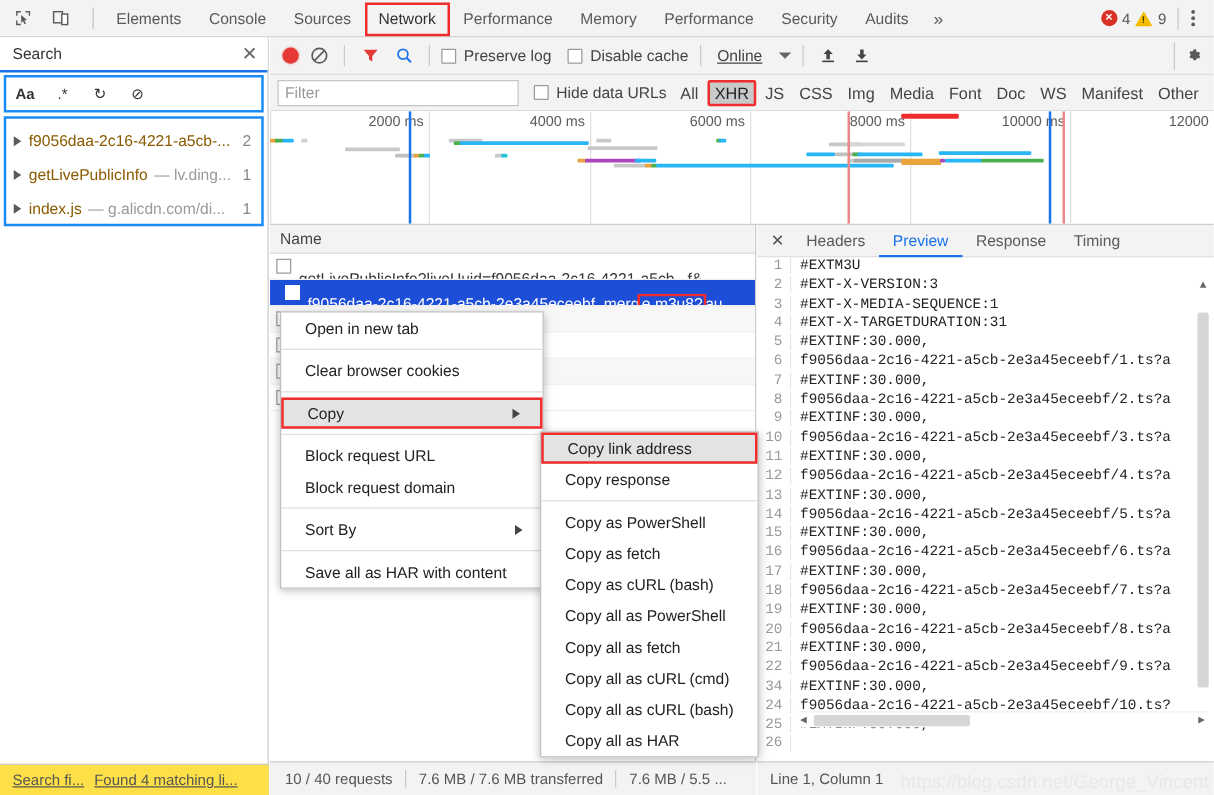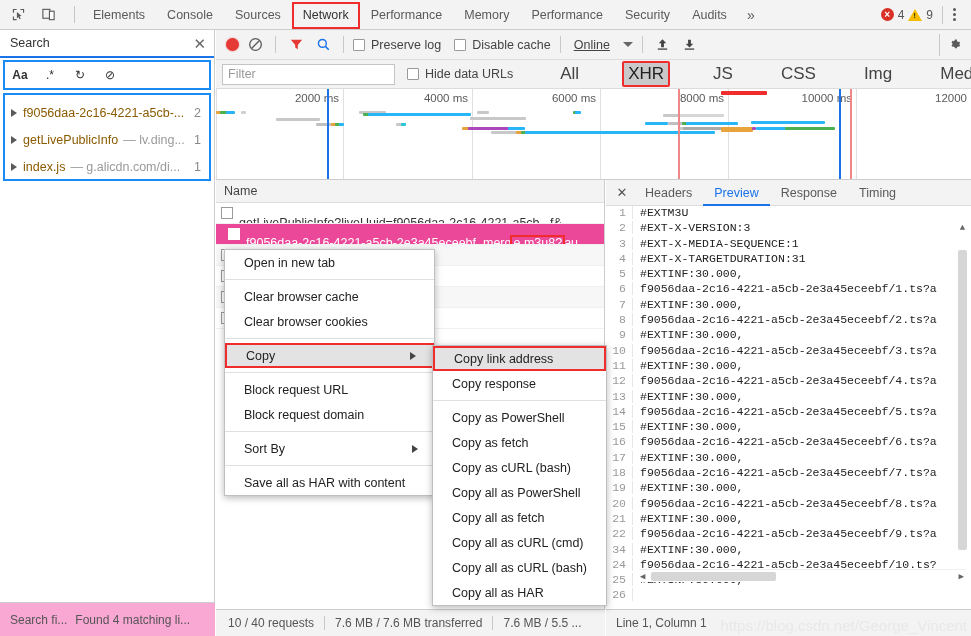--- a/index.html
+++ b/index.html
@@ -79,24 +79,24 @@
     display: flex; align-items: center; height: 27px; padding-left: 6px; cursor: pointer;
     font-size: 12.5px; white-space: nowrap; overflow: hidden;
   }
   .tri { width: 0; height: 0; border-top: 4px solid transparent; border-bottom: 4px solid transparent;
          border-left: 6px solid #5a5a5a; margin-right: 6px; flex: none; }
   .r-name { color: #8b5a00; overflow:hidden; text-overflow: ellipsis; }
   .r-name.js { color: #8b5a00; }
   .r-url { color: #9a9a9a; margin-left: 5px; overflow:hidden; text-overflow: ellipsis; }
   .r-count { margin-left: auto; color: #888; padding-right: 8px; }
   .search-footer {
-    position: absolute; bottom: 0; left: 0; width: 215px; height: 34px;
-    border-top: 1px solid #cdcdcd; background: #f9a8d4;
+    position: absolute; bottom: 0; left: 0; width: 215px; height: 25px;
+    border-top: 1px solid #cdcdcd; background: #fde047;
     display: flex; align-items: center; gap: 8px; padding-left: 10px;
-    font-size: 12px; color: #555; white-space: nowrap; overflow: hidden;
+    font-size: 12px; color: #555; white-space: nowrap; overflow: hidden; text-decoration: underline;
   }
 
   
   .net-toolbar {
     position: absolute; left: 216px; top: 30px; width: 755px; height: 30px;
     background: #f3f3f3; border-bottom: 1px solid #dcdcdc;
     display: flex; align-items: center; padding: 0 8px 0 10px; gap: 5px;
   }
   .rec-dot { width: 13px; height: 13px; border-radius: 50%; background: #e53935; cursor:pointer;
              box-shadow: 0 0 2px rgba(229,57,53,.6); }
@@ -115,21 +115,21 @@
     background: #f3f3f3; border-bottom: 1px solid #dcdcdc;
     display: flex; align-items: center; padding: 0 6px 0 6px; gap: 0;
   }
   .filter-input {
     width: 193px; height: 21px; border: 1px solid #c4c4c4; background:#fff;
     font-family: "Liberation Sans", sans-serif; font-size: 12.5px; padding: 0 5px;
     color: #222; outline: none;
   }
   .filter-input::placeholder { color: #9a9a9a; }
   .ftypes { display: flex; align-items:center; gap: 2px; margin-left: 6px; }
-  .ftype { font-size: 17px; color: #444; padding: 2px 5px; cursor:pointer; border-radius:2px; white-space:nowrap;margin-left:36px;}
+  .ftype { font-size: 13px; color: #444; padding: 2px 5px; cursor:pointer; border-radius:2px; white-space:nowrap;}
   .ftype.sel { background: #c9c9c9; color:#222; }
   .ftype.boxed { border: 2px solid #f02c2c; padding: 1px 4px; }
   .gear { margin-left: auto; width: 22px; height: 22px; display:flex; align-items:center; justify-content:center; cursor:pointer;
           border-left: 1px solid #c9c9c9; padding-left: 10px; margin-right: 2px; }
 
   
   .timeline {
     position: absolute; left: 216px; top: 89px; width: 755px; height: 91px;
     background: #fff; border-bottom: 1px solid #cdcdcd; overflow: hidden;
   }
@@ -147,21 +147,21 @@
   .req-head {
     height: 23px; background:#f3f3f3; border-bottom: 1px solid #dcdcdc;
     display:flex; align-items:center; padding-left: 8px; font-size: 12.5px; color:#444;
   }
   .req-row {
     height: 21px; display:flex; align-items:center; padding-left: 5px; gap:6px;
     font-size: 12.5px; white-space:nowrap; overflow:hidden; border-bottom: 1px solid #f0f0f0;
     cursor: pointer;
   }
   .req-row.alt { background: #f7f7f7; }
-  .req-row.sel { background: #ec4899; color: #fff; padding-left: 12px; }
+  .req-row.sel { background: #1d4ed8; color: #fff; padding-left: 12px; }
   .rcheck { width: 12px; height: 12px; border: 1px solid #9a9a9a; background:#fff; flex:none; }
   .req-row.sel .rcheck { border-color:#fff; background:#fff;}
   .req-name { overflow: hidden; text-overflow: ellipsis; margin-top: 19px; }
   .hl-box { border: 2px solid #f02c2c; padding: 0 1px; margin: 0 -1px; display:inline-block; line-height: 13px;}
 
   
   .net-status {
     position: absolute; left: 216px; top: 609px; width: 389px; height: 27px;
     background: #f3f3f3; border-top: 1px solid #cdcdcd;
     display:flex; align-items:center; gap: 10px; padding-left: 12px;
@@ -609,21 +609,20 @@
     <div class="detail-status">
       <span>Line 1, Column 1</span>
     </div>
   </div>
 
   <div class="watermark">https://blog.csdn.net/George_Vincent</div>
 
   <div class="ctx" style="left:224px; top:249px; width:211px;">
     <div class="ctx-item">Open in new tab</div>
     <div class="ctx-sep"></div>
-    <div class="ctx-item">Clear browser cache</div>
     <div class="ctx-item">Clear browser cookies</div>
     <div class="ctx-sep"></div>
     <div class="ctx-item hi boxed">
       <span>Copy</span>
       <span class="sub-arrow"></span>
     </div>
     <div class="ctx-sep"></div>
     <div class="ctx-item">Block request URL</div>
     <div class="ctx-item">Block request domain</div>
     <div class="ctx-sep"></div>

